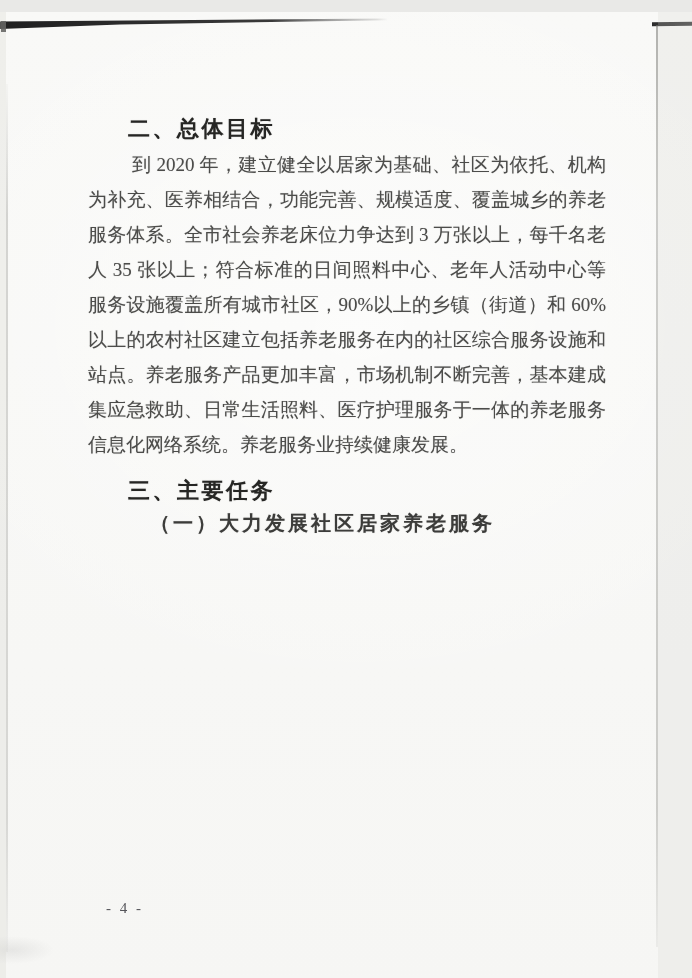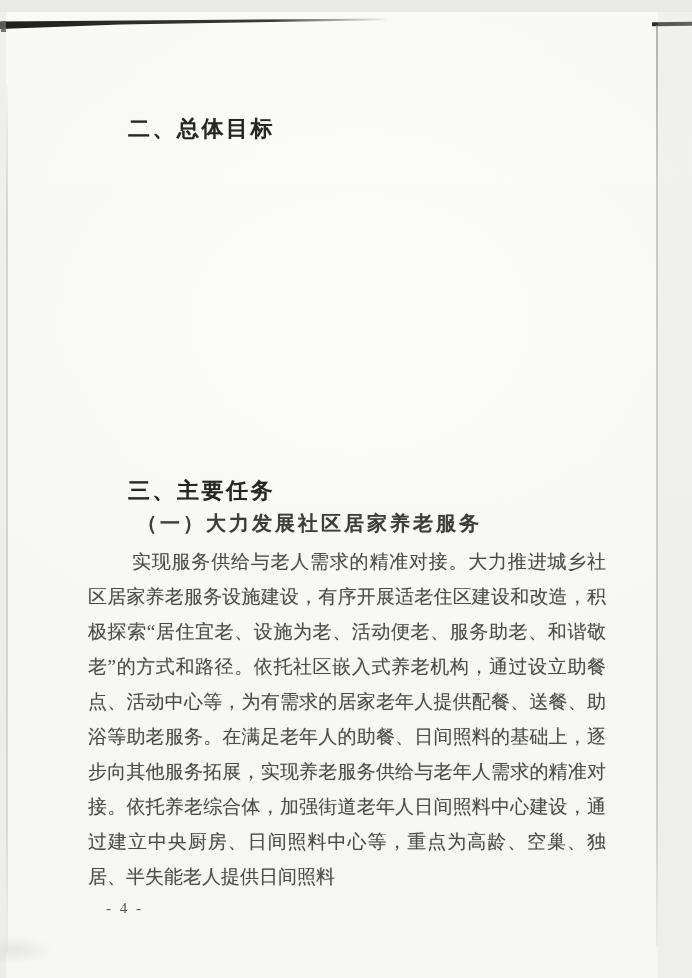--- a/index.html
+++ b/index.html
@@ -54,21 +54,21 @@
     font-family: "Liberation Sans", sans-serif;
     font-weight: 700; font-size: 22px; line-height: 26px;
     letter-spacing: 2.5px;
     color: #262624;
     text-shadow: 0 0 1px rgba(60,60,60,0.35);
     white-space: nowrap;
   }
   .h1-pos { top: 104px; }
   .h2-pos { top: 466px; text-align: center; }
   .h-sub {
-    position: absolute; left: 137px; top: 499px;
+    position: absolute; left: 150px; top: 499px;
     font-size: 20px; line-height: 24px;
     font-weight: 600; letter-spacing: 3px;
     color: #3c3c3a;
     text-shadow: 0 0 1px rgba(80,80,80,0.35);
     white-space: nowrap;
   }
   .body-p {
     position: absolute; left: 88px; width: 518px;
     font-size: 19px; line-height: 35px;
     text-align: justify;
@@ -104,22 +104,22 @@
   </svg>
   <div class="topline-right"></div>
   <div class="strip-left"></div>
   <div class="strip-right"></div>
   <div class="vline-left"></div>
   <div class="vline-right"></div>
   <div class="bottom-bar"></div>
 
   <div class="h-major h1-pos">二、总体目标</div>
 
+  <p class="body-p p1-pos">到 2020 年，建立健全以居家为基础、社区为依托、机构为补充、医养相结合，功能完善、规模适度、覆盖城乡的养老服务体系。全市社会养老床位力争达到 3 万张以上，每千名老人 35 张以上；符合标准的日间照料中心、老年人活动中心等服务设施覆盖所有城市社区，90%以上的乡镇（街道）和 60%以上的农村社区建立包括养老服务在内的社区综合服务设施和站点。养老服务产品更加丰富，市场机制不断完善，基本建成集应急救助、日常生活照料、医疗护理服务于一体的养老服务信息化网络系统。养老服务业持续健康发展。</p>
 
   <div class="h-major h2-pos">三、主要任务</div>
 
   <div class="h-sub">（一）大力发展社区居家养老服务</div>
 
-  <p class="body-p p2-pos">实现服务供给与老人需求的精准对接。大力推进城乡社区居家养老服务设施建设，有序开展适老住区建设和改造，积极探索“居住宜老、设施为老、活动便老、服务助老、和谐敬老”的方式和路径。依托社区嵌入式养老机构，通过设立助餐点、活动中心等，为有需求的居家老年人提供配餐、送餐、助浴等助老服务。在满足老年人的助餐、日间照料的基础上，逐步向其他服务拓展，实现养老服务供给与老年人需求的精准对接。依托养老综合体，加强街道老年人日间照料中心建设，通过建立中央厨房、日间照料中心等，重点为高龄、空巢、独居、半失能老人提供日间照料</p>
 
   <div class="pageno">- 4 -</div>
 
 </div>
 
 </body></html>

